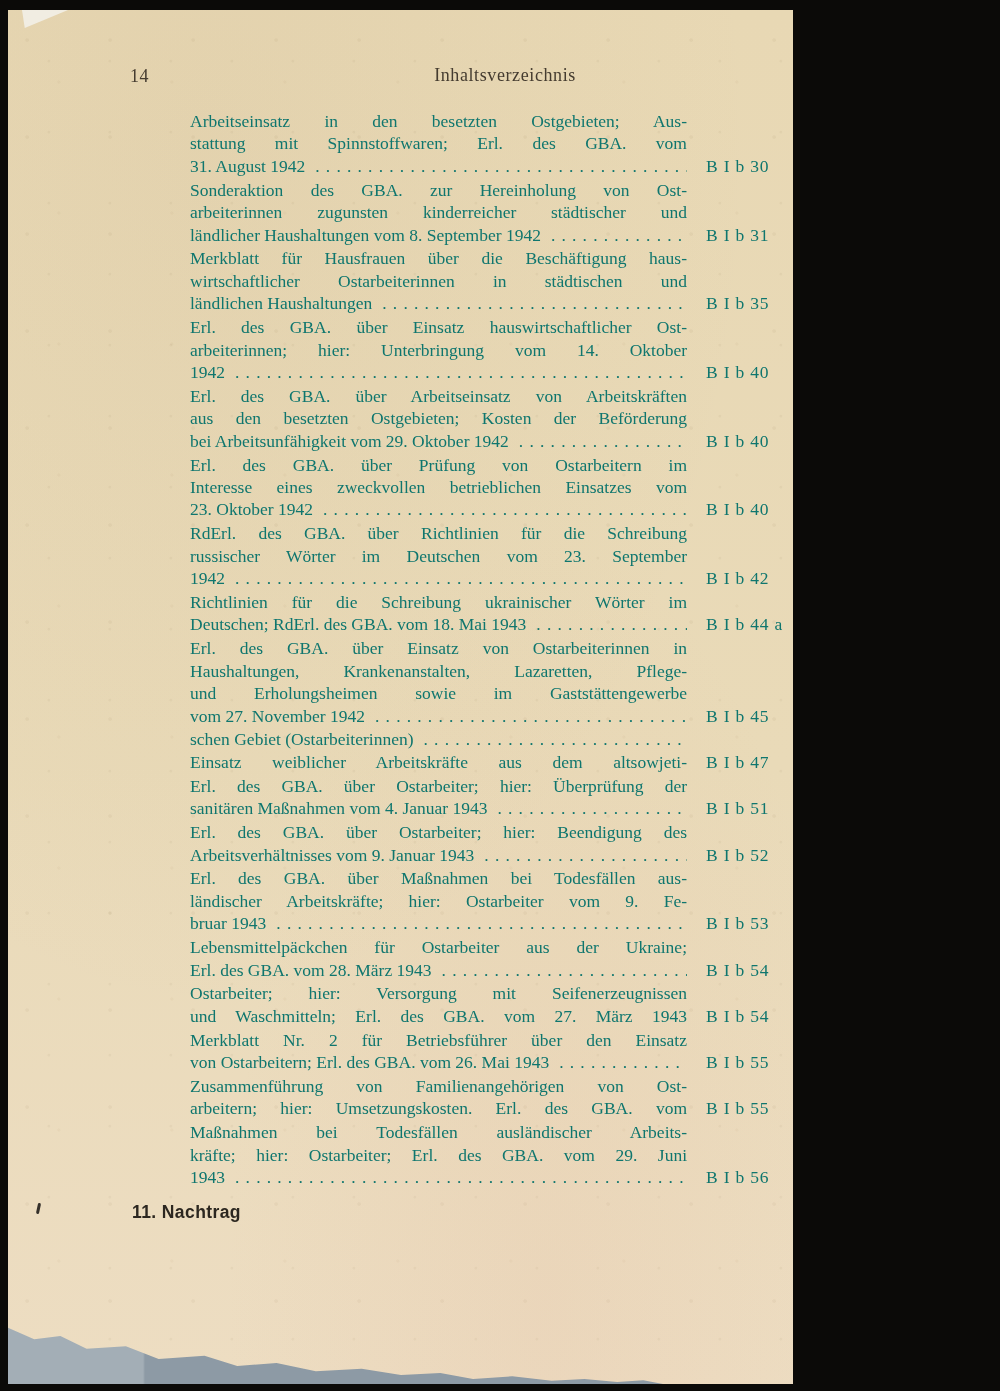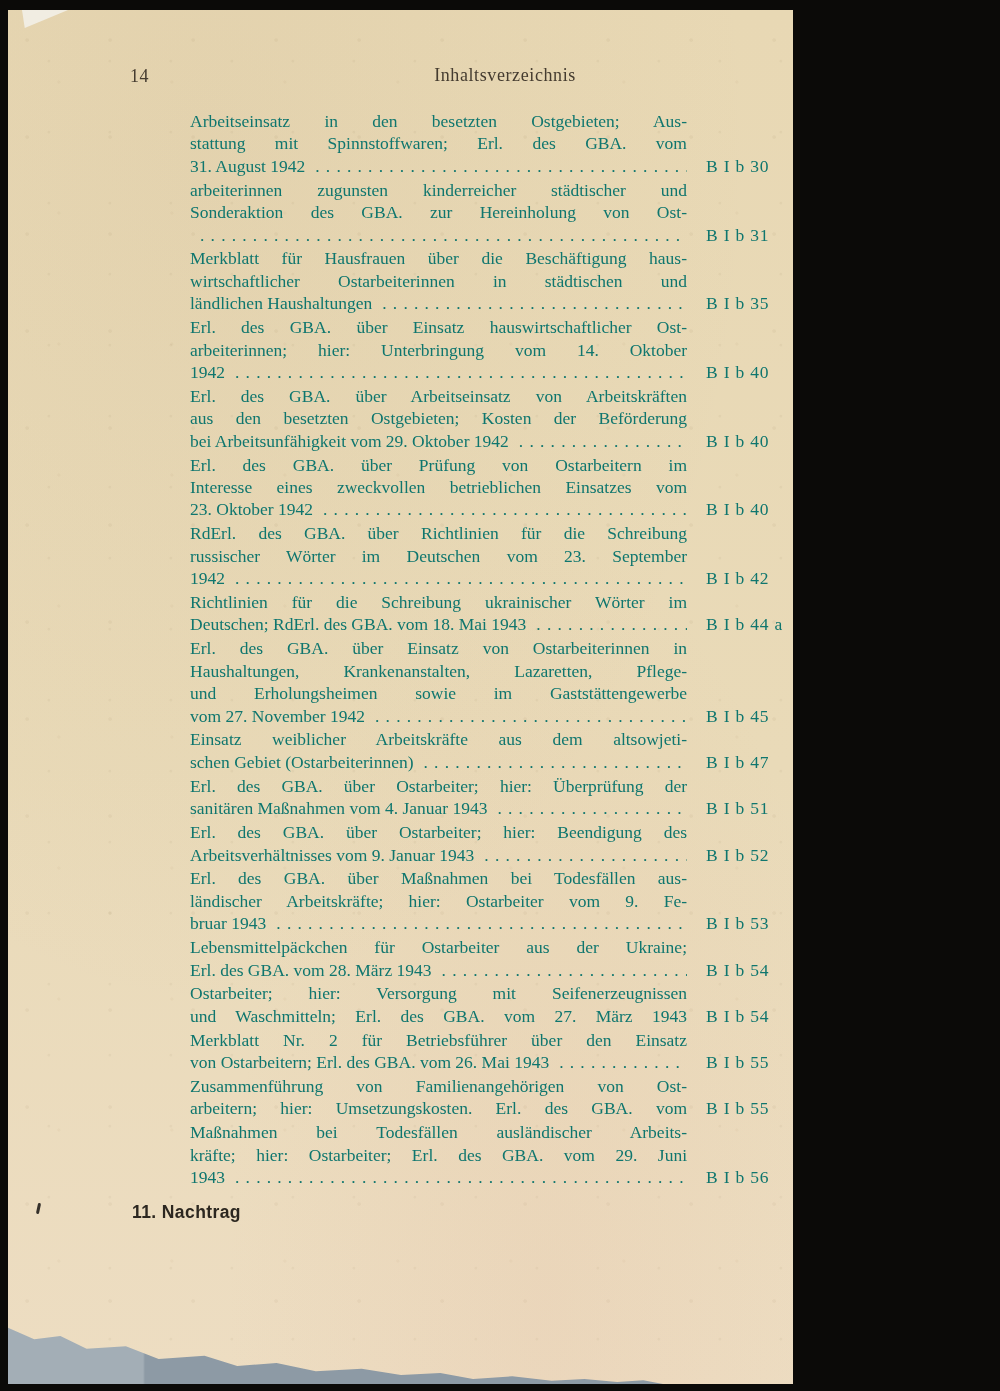--- a/index.html
+++ b/index.html
@@ -115,23 +115,24 @@
           <div class="line last">
             <span class="t">31. August 1942</span>
             <span class="leader"></span>
           </div>
         </div>
     <div class="ref">B I b 30</div>
   </div>
 
   <div class="entry">
     <div class="lines">
+          <div class="line">Sonderaktion des GBA. zur Hereinholung von Ost-</div>
           <div class="line">arbeiterinnen zugunsten kinderreicher städtischer und</div>
-          <div class="line">Sonderaktion des GBA. zur Hereinholung von Ost-</div>
-          <div class="line last">
+          <div class="line last">
+            <span class="t">ländlicher Haushaltungen vom 8. September 1942</span>
             <span class="leader"></span>
           </div>
         </div>
     <div class="ref">B I b 31</div>
   </div>
 
   <div class="entry">
     <div class="lines">
           <div class="line">Merkblatt für Hausfrauen über die Beschäftigung haus-</div>
           <div class="line">wirtschaftlicher Ostarbeiterinnen in städtischen und</div>
@@ -210,25 +211,25 @@
           <div class="line last">
             <span class="t">vom 27. November 1942</span>
             <span class="leader"></span>
           </div>
         </div>
     <div class="ref">B I b 45</div>
   </div>
 
   <div class="entry">
     <div class="lines">
+          <div class="line last">
+            <span class="t">schen Gebiet (Ostarbeiterinnen)</span>
+            <span class="leader"></span>
+          </div>
           <div class="line">Einsatz weiblicher Arbeitskräfte aus dem altsowjeti-</div>
-          <div class="line last">
-            <span class="t">schen Gebiet (Ostarbeiterinnen)</span>
-            <span class="leader"></span>
-          </div>
         </div>
     <div class="ref">B I b 47</div>
   </div>
 
   <div class="entry">
     <div class="lines">
           <div class="line">Erl. des GBA. über Ostarbeiter; hier: Überprüfung der</div>
           <div class="line last">
             <span class="t">sanitären Maßnahmen vom 4. Januar 1943</span>
             <span class="leader"></span>

